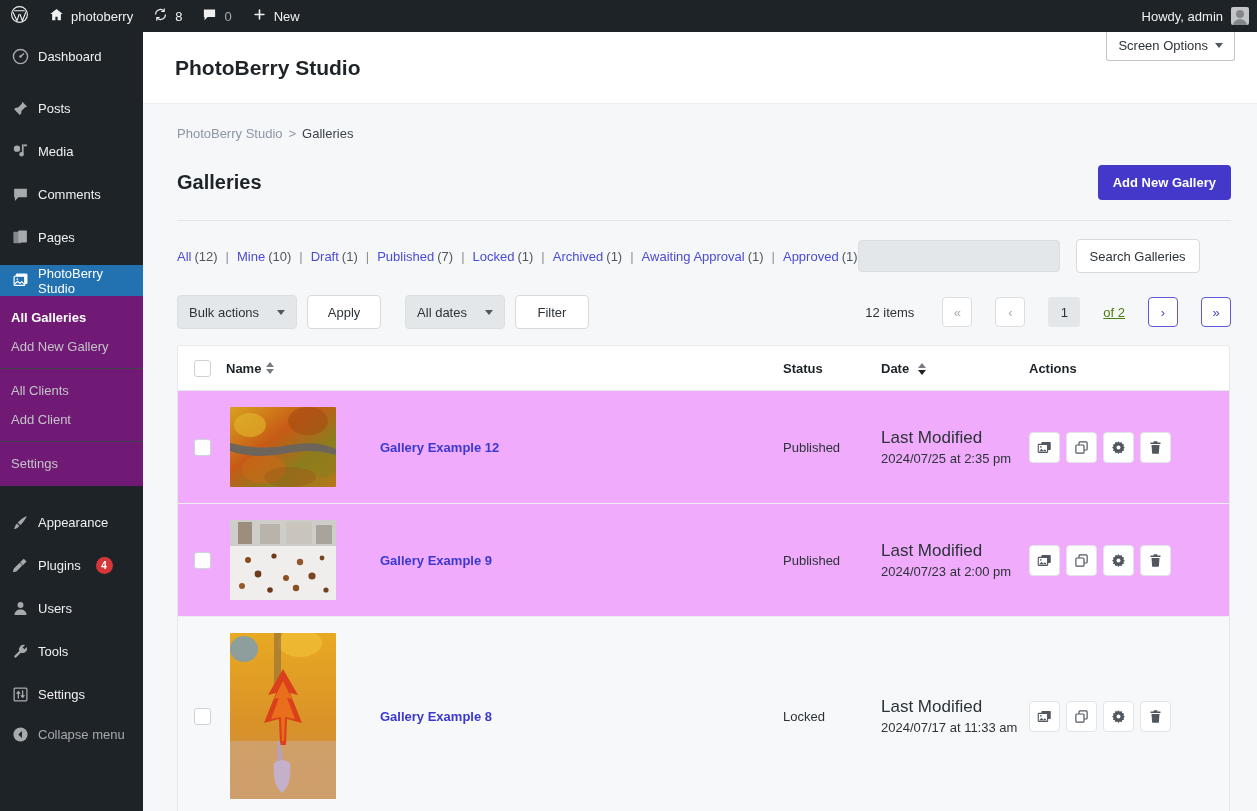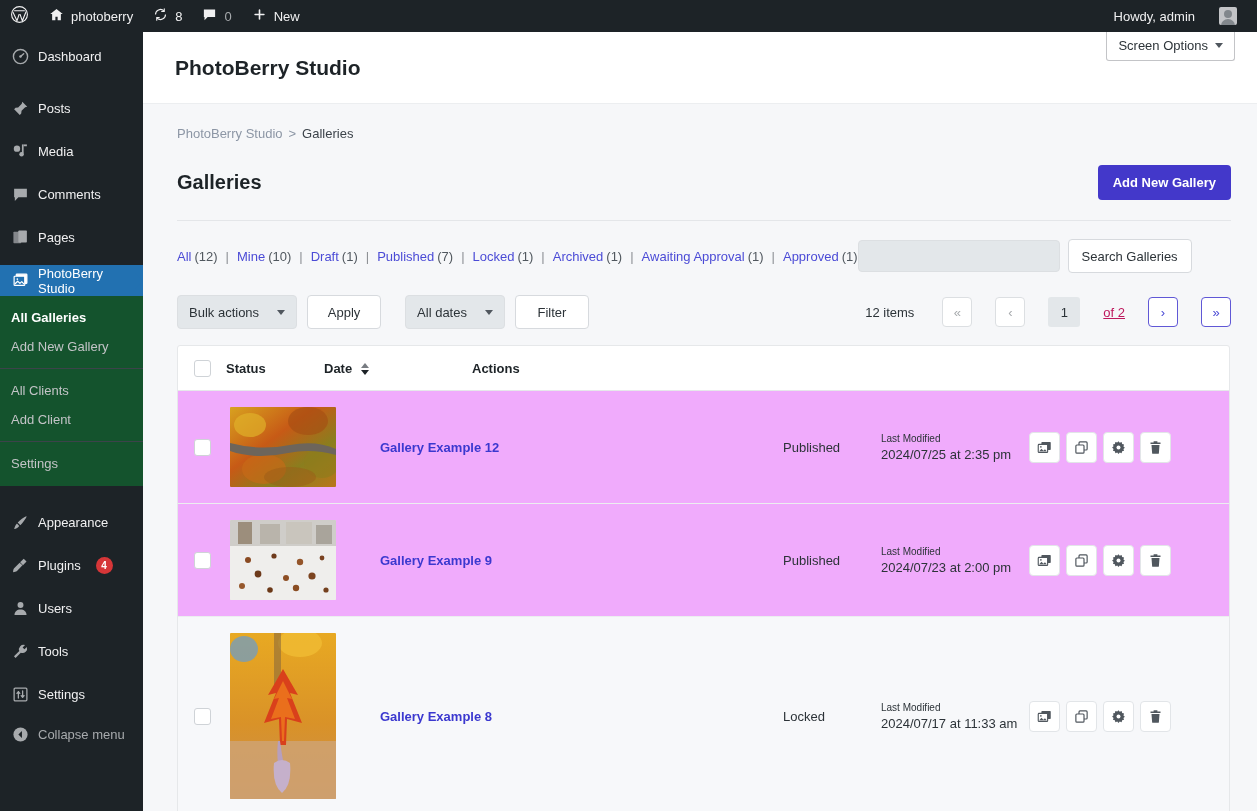--- a/index.html
+++ b/index.html
@@ -21,21 +21,21 @@
     text-align: right;
   }
   .ab-item {
     display: flex; align-items: center; gap: 7px;
     height: 32px; padding: 0 10px;
     color: #f0f0f1; white-space: nowrap;
   }
   .ab-item .lbl { font-size: 13px; }
   .ab-count { color: #a7aaad; }
   .ab-spacer { flex: 1 1 auto; }
-  #ab-howdy { padding-right: 20px; gap: 24px; }
+  #ab-howdy { padding-right: 8px; gap: 8px; }
   .ab-avatar {
     width: 18px; height: 18px; border-radius: 2px;
     background: #c3c4c7; display: block;
     position: relative; overflow: hidden;
   }
   .ab-avatar::before {
     content: ""; position: absolute; left: 5px; top: 3px;
     width: 8px; height: 8px; border-radius: 50%; background: #82878c;
   }
   .ab-avatar::after {
@@ -67,21 +67,21 @@
   .menu-item.current {
     background: #2271b1; color: #fff; font-weight: 400;
   }
   .menu-item.current .ico { color: #fff; }
   .menu-item.current::after {
     content: ""; position: absolute; right: -8px; top: 50%;
     margin-top: -8px; border: 8px solid transparent;
     border-left-color: #2271b1;
   }
   .menu-sep { height: 9px; }
-  #submenu { background: #14532d; padding: 7px 0 8px 0; }
+  #submenu { background: #701a75; padding: 7px 0 8px 0; }
   .submenu-item {
     display: block; padding: 6px 0 6px 11px;
     font-size: 13px; color: #c3c4c7; line-height: 17px;
   }
   .submenu-item.active { color: #fff; font-weight: bold; }
   .submenu-divider { height: 1px; background: #3c434a; margin: 7px 0; }
   .badge {
     display: inline-flex; align-items: center; justify-content: center;
     min-width: 17px; height: 17px; padding: 0 5px;
     border-radius: 9px; background: #d63638; color: #fff;
@@ -140,21 +140,21 @@
     display: flex; align-items: center; justify-content: flex-start;
     padding: 18px 0 0 0;
   }
   #subsubsub {
     font-size: 13px; color: #50575e;
     display: flex; align-items: center; flex-wrap: nowrap;
   }
   #subsubsub .f-link { color: #4b4bd6; }
   #subsubsub .f-count { color: #50575e; margin-left: 3px; }
   #subsubsub .f-sep { color: #8c8f94; margin: 0 8px; }
-  #search-box { display: flex; align-items: center; gap: 8px; }
+  #search-box { display: flex; align-items: center; gap: 16px; }
   #search-input {
     width: 202px; height: 32px;
     background: #e3e7ea; border: 1px solid #dcdfe2; border-radius: 4px;
     font-size: 13px; font-family: inherit; padding: 0 9px; color: #2c3338;
   }
   #search-submit {
     height: 34px; background: #fff; border: 1px solid #d7dade;
     border-radius: 4px; font-size: 13px; color: #2c3338;
     padding: 0 13px; font-family: inherit; cursor: pointer;
   }
@@ -185,21 +185,21 @@
     border: 1px solid #dcdfe2; border-radius: 4px;
     background: #fff; color: #a7aaad; font-size: 13px;
     font-family: inherit; cursor: pointer;
   }
   .pg-btn.active-nav { border-color: #6058d6; color: #4b4bd6; }
   .pg-current {
     width: 32px; height: 30px;
     display: flex; align-items: center; justify-content: center;
     background: #e3e7ea; border-radius: 3px; color: #2c3338; font-size: 13px;
   }
-  .pg-of { color: #be185d; text-decoration: underline; }
+  .pg-of { color: #4d7c0f; text-decoration: underline; }
 
   
   #gallery-table {
     background: #fff; border: 1px solid #e6e8ea;
     border-radius: 3px 3px 0 0;
     width: 1053px;
   }
   .tbl-row { display: flex; align-items: center; }
   #tbl-head {
     height: 45px; border-bottom: 1px solid #e6e8ea;
@@ -234,21 +234,21 @@
     width: 106px; height: 80px;
     border-radius: 1px; overflow: hidden; flex: 0 0 106px;
     margin-left: 4px;
   }
   .thumb.tall { height: 166px; }
   .gal-link {
     font-size: 13px; font-weight: bold; color: #3b38cf;
     margin-left: 39px; cursor: pointer;
   }
   .cell-text { font-size: 13px; color: #2c3338; }
-  .date-line1 { font-size: 10px; color: #2c3338; }
+  .date-line1 { font-size: 17px; color: #2c3338; }
   .date-line2 { font-size: 13px; color: #2c3338; margin-top: 3px; }
   .act-group { display: flex; gap: 6px; }
   .act-btn {
     width: 31px; height: 31px;
     display: flex; align-items: center; justify-content: center;
     background: #fff; border: 1px solid #e2e5e8; border-radius: 4px;
     cursor: pointer; color: #50575e;
   }
 </style>
 </head>
@@ -517,20 +517,27 @@
         <button class="pg-btn active-nav">»</button>
       </div>
     </div>
 
     <div id="gallery-table">
 
       <div class="tbl-row" id="tbl-head">
         <div class="col-cb">
           <span class="cb"></span>
         </div>
+        <div class="col-name">
+          <span>Name</span>
+          <span class="sort-ind">
+              <i class="up"></i>
+              <i class="dn"></i>
+            </span>
+        </div>
         <div class="col-status">
           <span>Status</span>
         </div>
         <div class="col-date">
           <span>Date</span>
           <span class="sort-ind" style="margin-left:5px;vertical-align:middle;display:inline-flex">
               <i class="up"></i>
               <i class="dn dark"></i>
             </span>
         </div>

